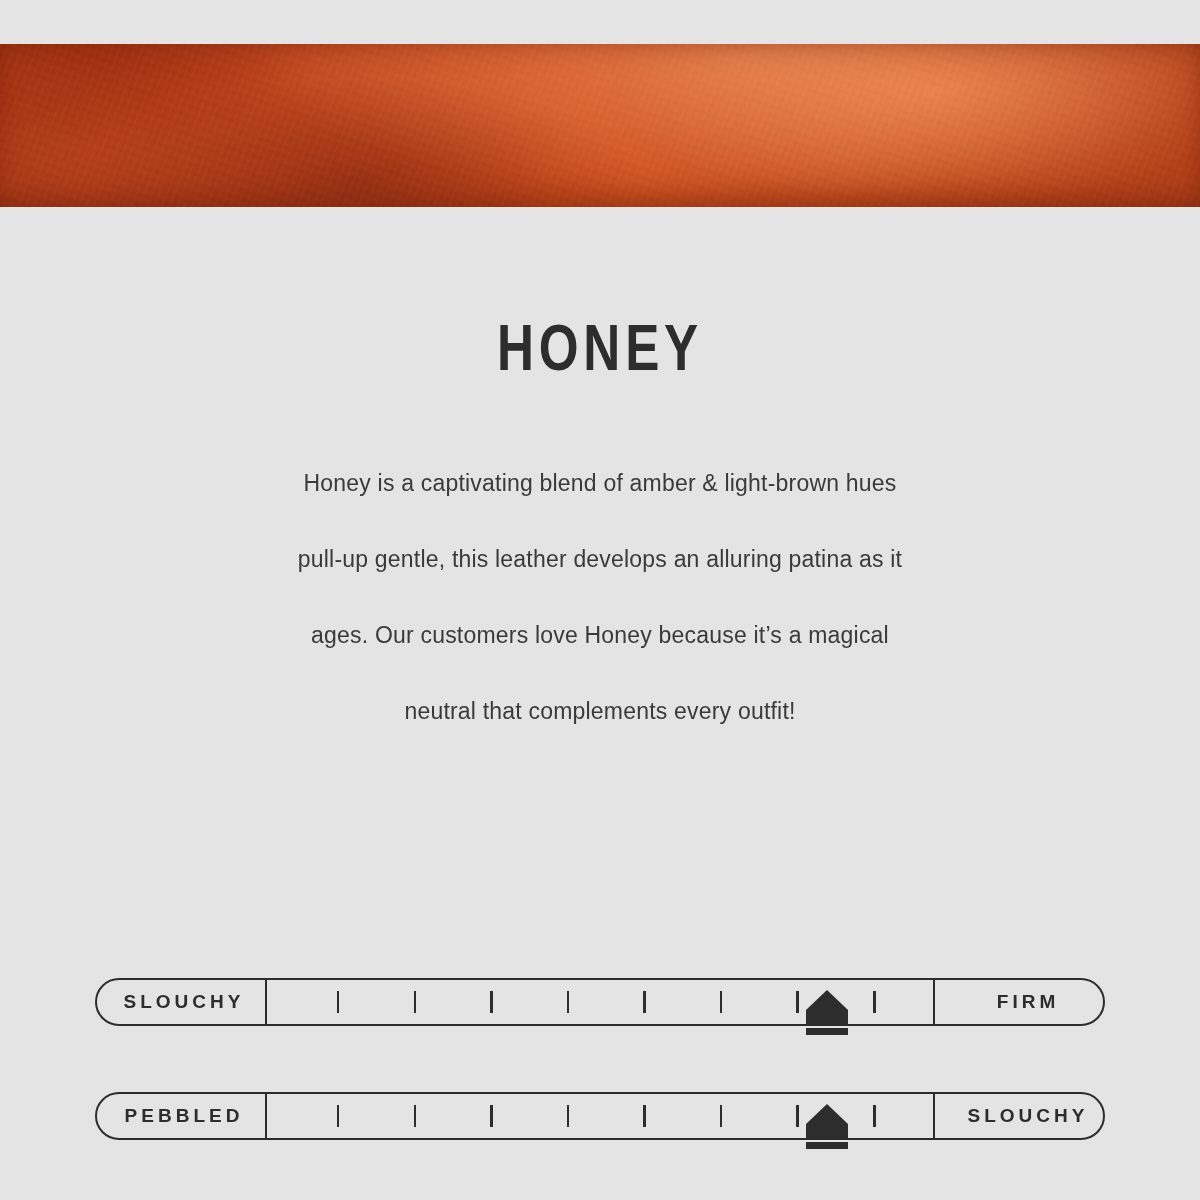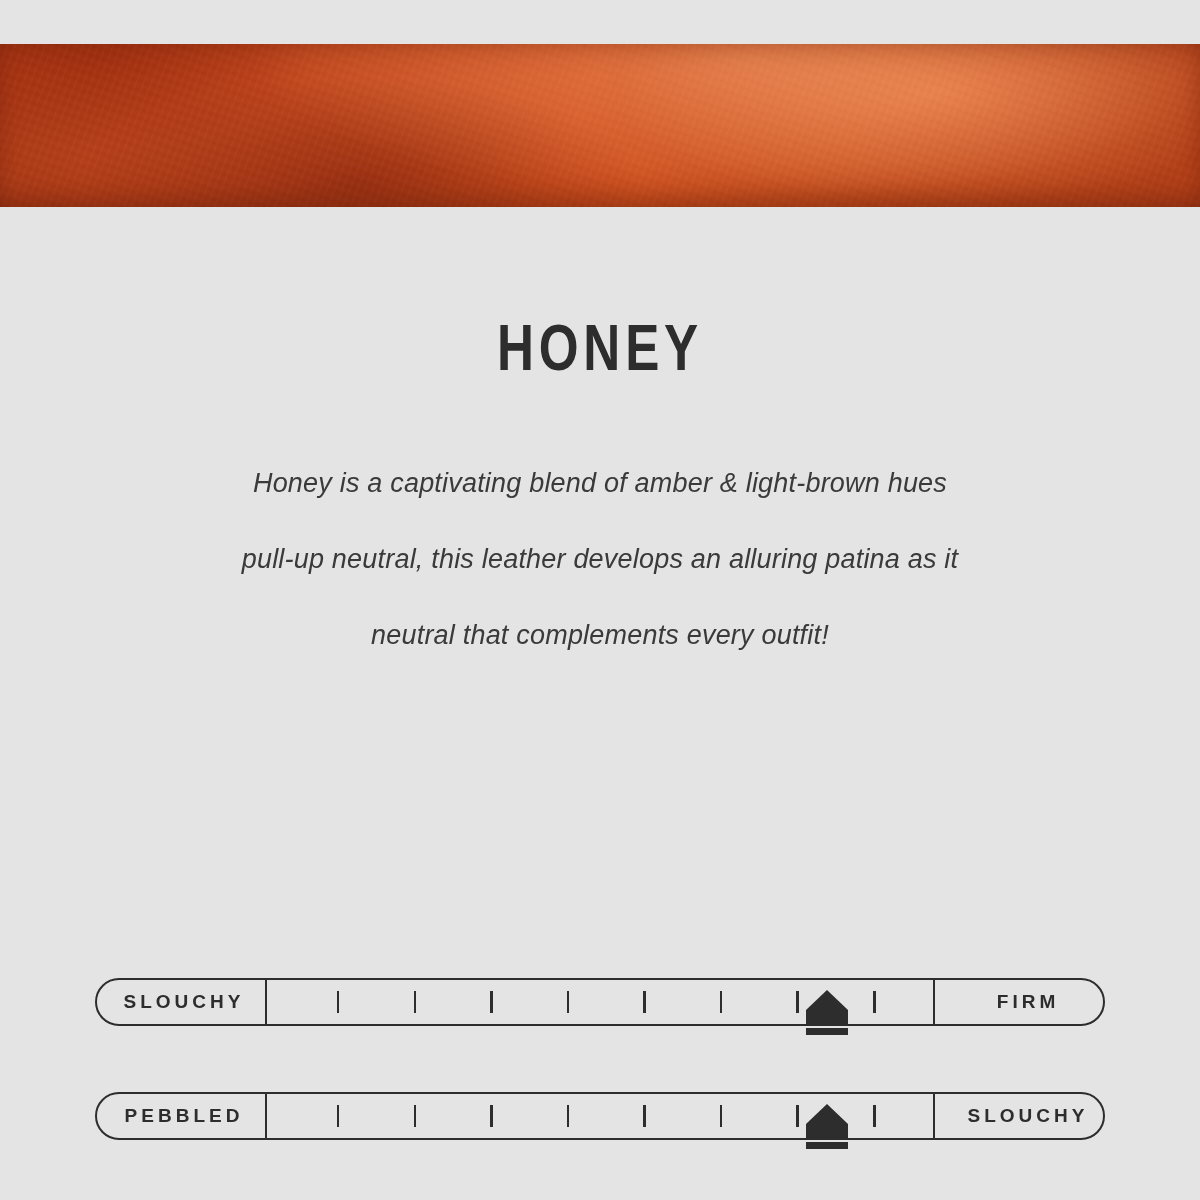--- a/index.html
+++ b/index.html
@@ -71,25 +71,24 @@
     transform: scaleX(0.80);
     transform-origin: center;
   }
 
   
   .body-copy {
     width: 840px;
     margin: 60px auto 0 auto;
     text-align: justify;
     text-align-last: center;
-    font-size: 27px;
+    font-size: 23px;
     line-height: 76px;
     color: #3a3a3a;
     letter-spacing: 0.2px;
-    font-style: italic;
   }
   .body-copy p { margin: 0; }
   .body-copy .last-line { display: block; text-align: left; }
 
   
   .sliders {
     position: absolute;
     left: 0;
     right: 0;
     bottom: 96px;
@@ -189,21 +188,22 @@
     <div class="grad"></div>
     <div class="grain"></div>
     <div class="sheen"></div>
     <div class="vignette"></div>
   </div>
 
   <div class="title">HONEY</div>
 
   <div class="body-copy">
     <p>Honey is a captivating blend of amber &amp; light-brown hues</p>
-    <p>pull-up neutral, this leather develops an alluring patina as it</p>
+    <p>pull-up gentle, this leather develops an alluring patina as it</p>
+    <p>ages. Our customers love Honey because it’s a magical</p>
     <p class="last-line">neutral that complements every outfit!</p>
   </div>
 
   <div class="sliders">
 
     <div class="slider-row">
       <div class="track"></div>
       <div class="cap-label cap-left">SLOUCHY</div>
       <div class="cap-label cap-right">FIRM</div>
       <div class="ticks">

